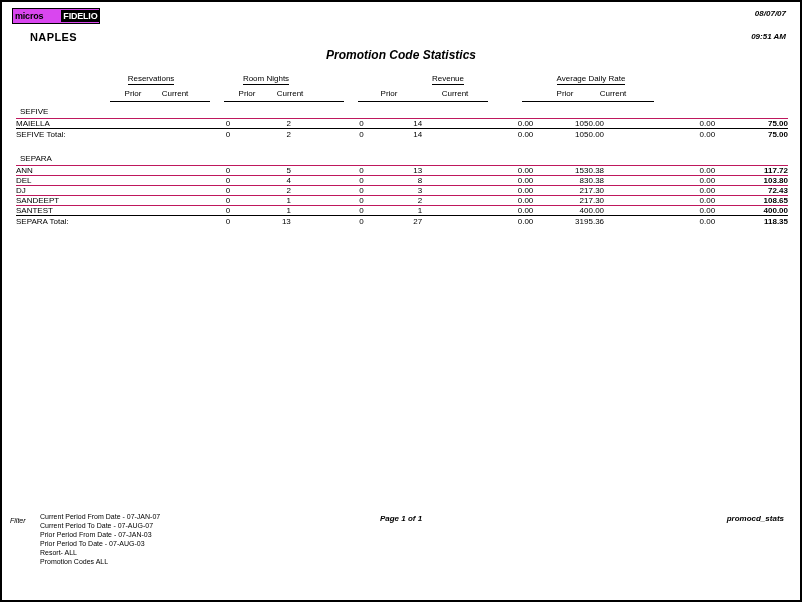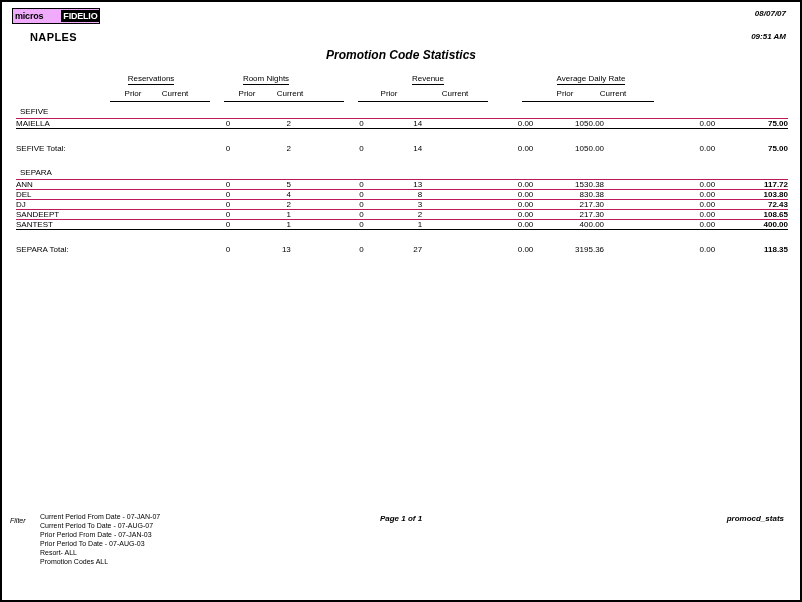--- a/index.html
+++ b/index.html
@@ -22,21 +22,21 @@
   }
   
   .logo {
     position: absolute;
     left: 10px;
     top: 6px;
     width: 88px;
     height: 16px;
     border: 1px solid #000000;
     box-sizing: border-box;
-    background: #f0abfc;
+    background: #d946ef;
     display: flex;
     align-items: center;
     overflow: hidden;
   }
   .logo-left {
     font-size: 9px;
     font-weight: bold;
     letter-spacing: -0.2px;
     padding-left: 2px;
     color: #000000;
@@ -142,21 +142,21 @@
     height: 13px;
     margin-top: 20px;
   }
   .row-box td {
     border-top: 1px solid #be185d;
   }
   .row-box.last td {
     border-bottom: 1px solid #000000;
   }
   .total-row td {
-    padding-top: 15px;
+    padding-top: 1px;
   }
   .spacer td { height: 13px; }
   
   .filter-lbl {
     position: absolute;
     left: 8px;
     top: 515px;
     font-size: 7px;
     font-style: italic;
   }
@@ -200,21 +200,21 @@
   <div class="date-top">08/07/07</div>
   <div class="time-top">09:51 AM</div>
   <div class="report-title">Promotion Code Statistics</div>
 
   <div class="grp" style="left:108px; width:82px;">
     <span>Reservations</span>
   </div>
   <div class="grp" style="left:223px; width:82px;">
     <span>Room Nights</span>
   </div>
-  <div class="grp" style="left:385px; width:82px;text-decoration:underline;">
+  <div class="grp" style="left:405px; width:82px;text-decoration:underline;">
     <span>Revenue</span>
   </div>
   <div class="grp" style="left:530px; width:118px;">
     <span>Average Daily Rate</span>
   </div>
 
   <div class="subhdr" style="left:108px; width:46px;">Prior</div>
   <div class="subhdr" style="left:150px; width:46px;">Current</div>
   <div class="subhdr" style="left:222px; width:46px;">Prior</div>
   <div class="subhdr" style="left:264px; width:48px;">Current</div>

